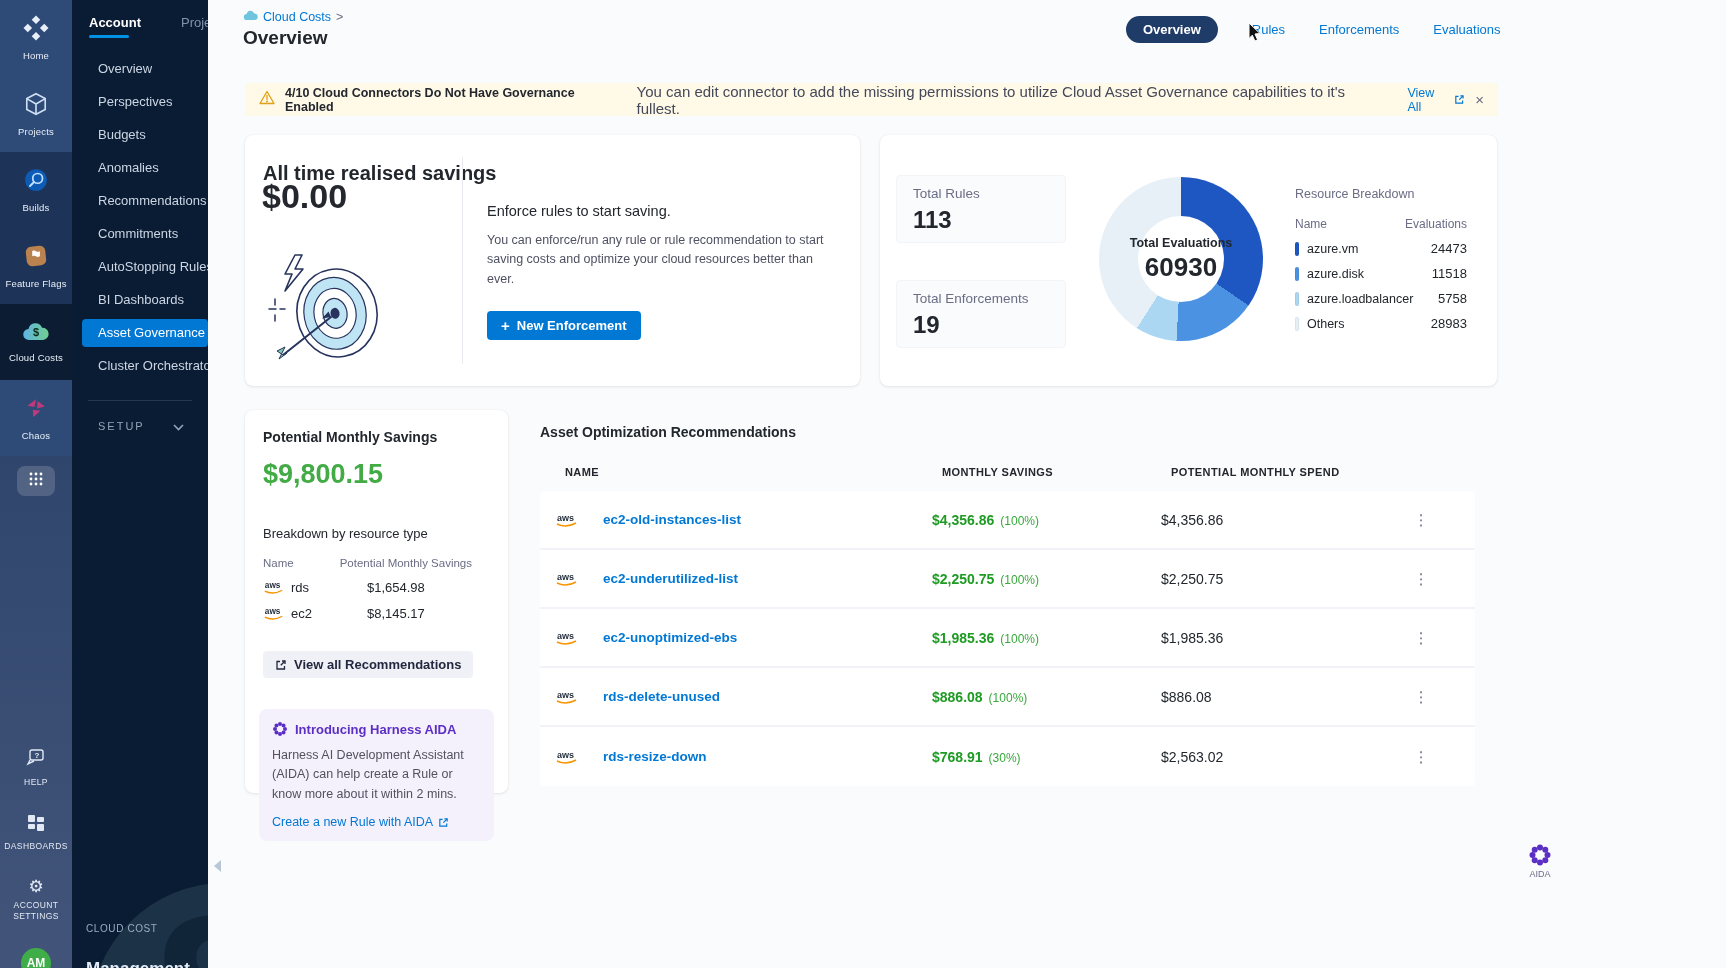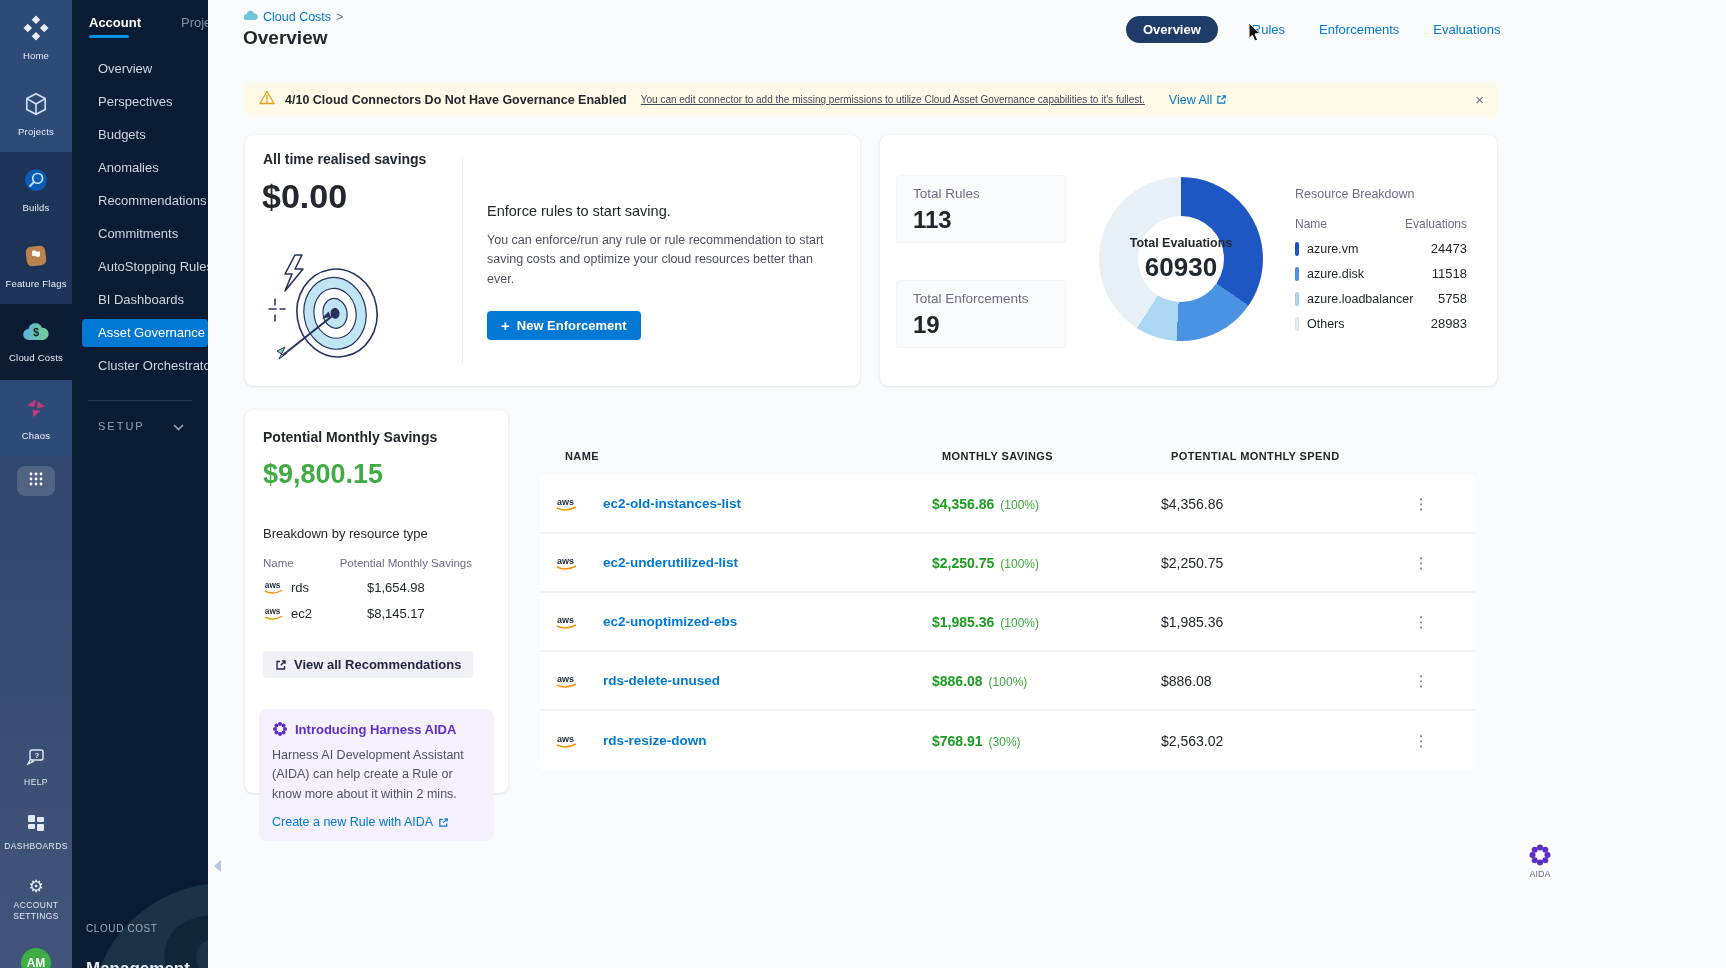--- a/index.html
+++ b/index.html
@@ -54,31 +54,31 @@
   .breadcrumb .sep { color:#6b6d85; }
   .page-title { position:absolute; left:19px; top:27px; font-size:19px; font-weight:bold; color:#22272d; }
 
   .top-nav { position:absolute; top:16px; left:902px; display:flex; align-items:center; gap:34px; }
   .nav-link { font-size:13px; color:#0278d5; font-weight:500; cursor:pointer; }
   .nav-pill { background:#1f3b68; color:#fff; font-size:13px; font-weight:600; padding:6px 17px; border-radius:14px; cursor:pointer; }
 
   .banner { position:absolute; left:21px; top:83px; width:1253px; height:33px; background:#fff9e7;
     border-radius:4px; display:flex; align-items:center; padding:0 14px; gap:10px; }
   .banner .b-title { font-size:12.5px; font-weight:bold; color:#24272e; }
-  .banner .b-msg { font-size:10px; color:#45485a; margin-left:4px;text-decoration:underline; }
+  .banner .b-msg { font-size:15px; color:#45485a; margin-left:4px; }
   .banner .b-action { font-size:12.5px; color:#0278d5; font-weight:500; margin-left:14px; display:flex; align-items:center; gap:4px; cursor:pointer; }
   .banner .b-close { margin-left:auto; color:#6b6d85; font-size:15px; cursor:pointer; line-height:1; }
 
   .card { position:absolute; background:#fff; border-radius:8px;
     box-shadow:0 1px 3px rgba(40,41,61,.10), 0 0 1px rgba(40,41,61,.10); }
   #card-savings { left:21px; top:135px; width:615px; height:251px; }
   #card-stats   { left:656px; top:135px; width:617px; height:251px; }
   #card-potential { left:21px; top:410px; width:263px; height:383px; }
 
-  .cs-title { position:absolute; left:18px; top:16px; font-size:14px; font-weight:bold; color:#22272d; }
+  .cs-title { position:absolute; left:18px; top:27px; font-size:20px; font-weight:bold; color:#22272d; }
   .cs-amount { position:absolute; left:17px; top:42px; font-size:34px; font-weight:bold; color:#24272e; }
   .cs-illus { position:absolute; left:20px; top:112px; }
   .cs-divider { position:absolute; left:217px; top:22px; bottom:22px; width:1px; background:#e9e9f0; }
   .cs-right { position:absolute; left:242px; top:68px; width:350px; }
   .cs-head { font-size:14.5px; font-weight:normal; color:#22272d; }
   .cs-body { margin-top:12px; font-size:12.5px; color:#4f5162; line-height:1.55; }
   .btn-primary { margin-top:22px; display:inline-flex; align-items:center; gap:7px; background:#0278d5; color:#fff;
     font-size:13px; font-weight:600; padding:7px 14px; border-radius:4px; cursor:pointer; }
   .btn-primary .plus { font-size:15px; font-weight:bold; line-height:1; }
 
@@ -461,20 +461,21 @@
               <path d="M5 2.5 H2 V10 H9.5 V7"></path>
                 <path d="M7 2 H10 V5"></path>
                 <path d="M10 2 L5.8 6.2"></path>
             </svg>
           </div>
         </div>
       </div>
     </section>
 
     <section id="reco">
+      <div class="reco-title">Asset Optimization Recommendations</div>
       <div class="reco-head">
         <span>NAME</span>
         <span>MONTHLY SAVINGS</span>
         <span>POTENTIAL MONTHLY SPEND</span>
       </div>
       <div class="reco-rows">
 
         <div class="reco-row">
           <svg width="24" height="16" viewBox="0 0 24 16">
               <text x="2" y="9" font-size="9" font-weight="bold" fill="#252f3e">aws</text>

